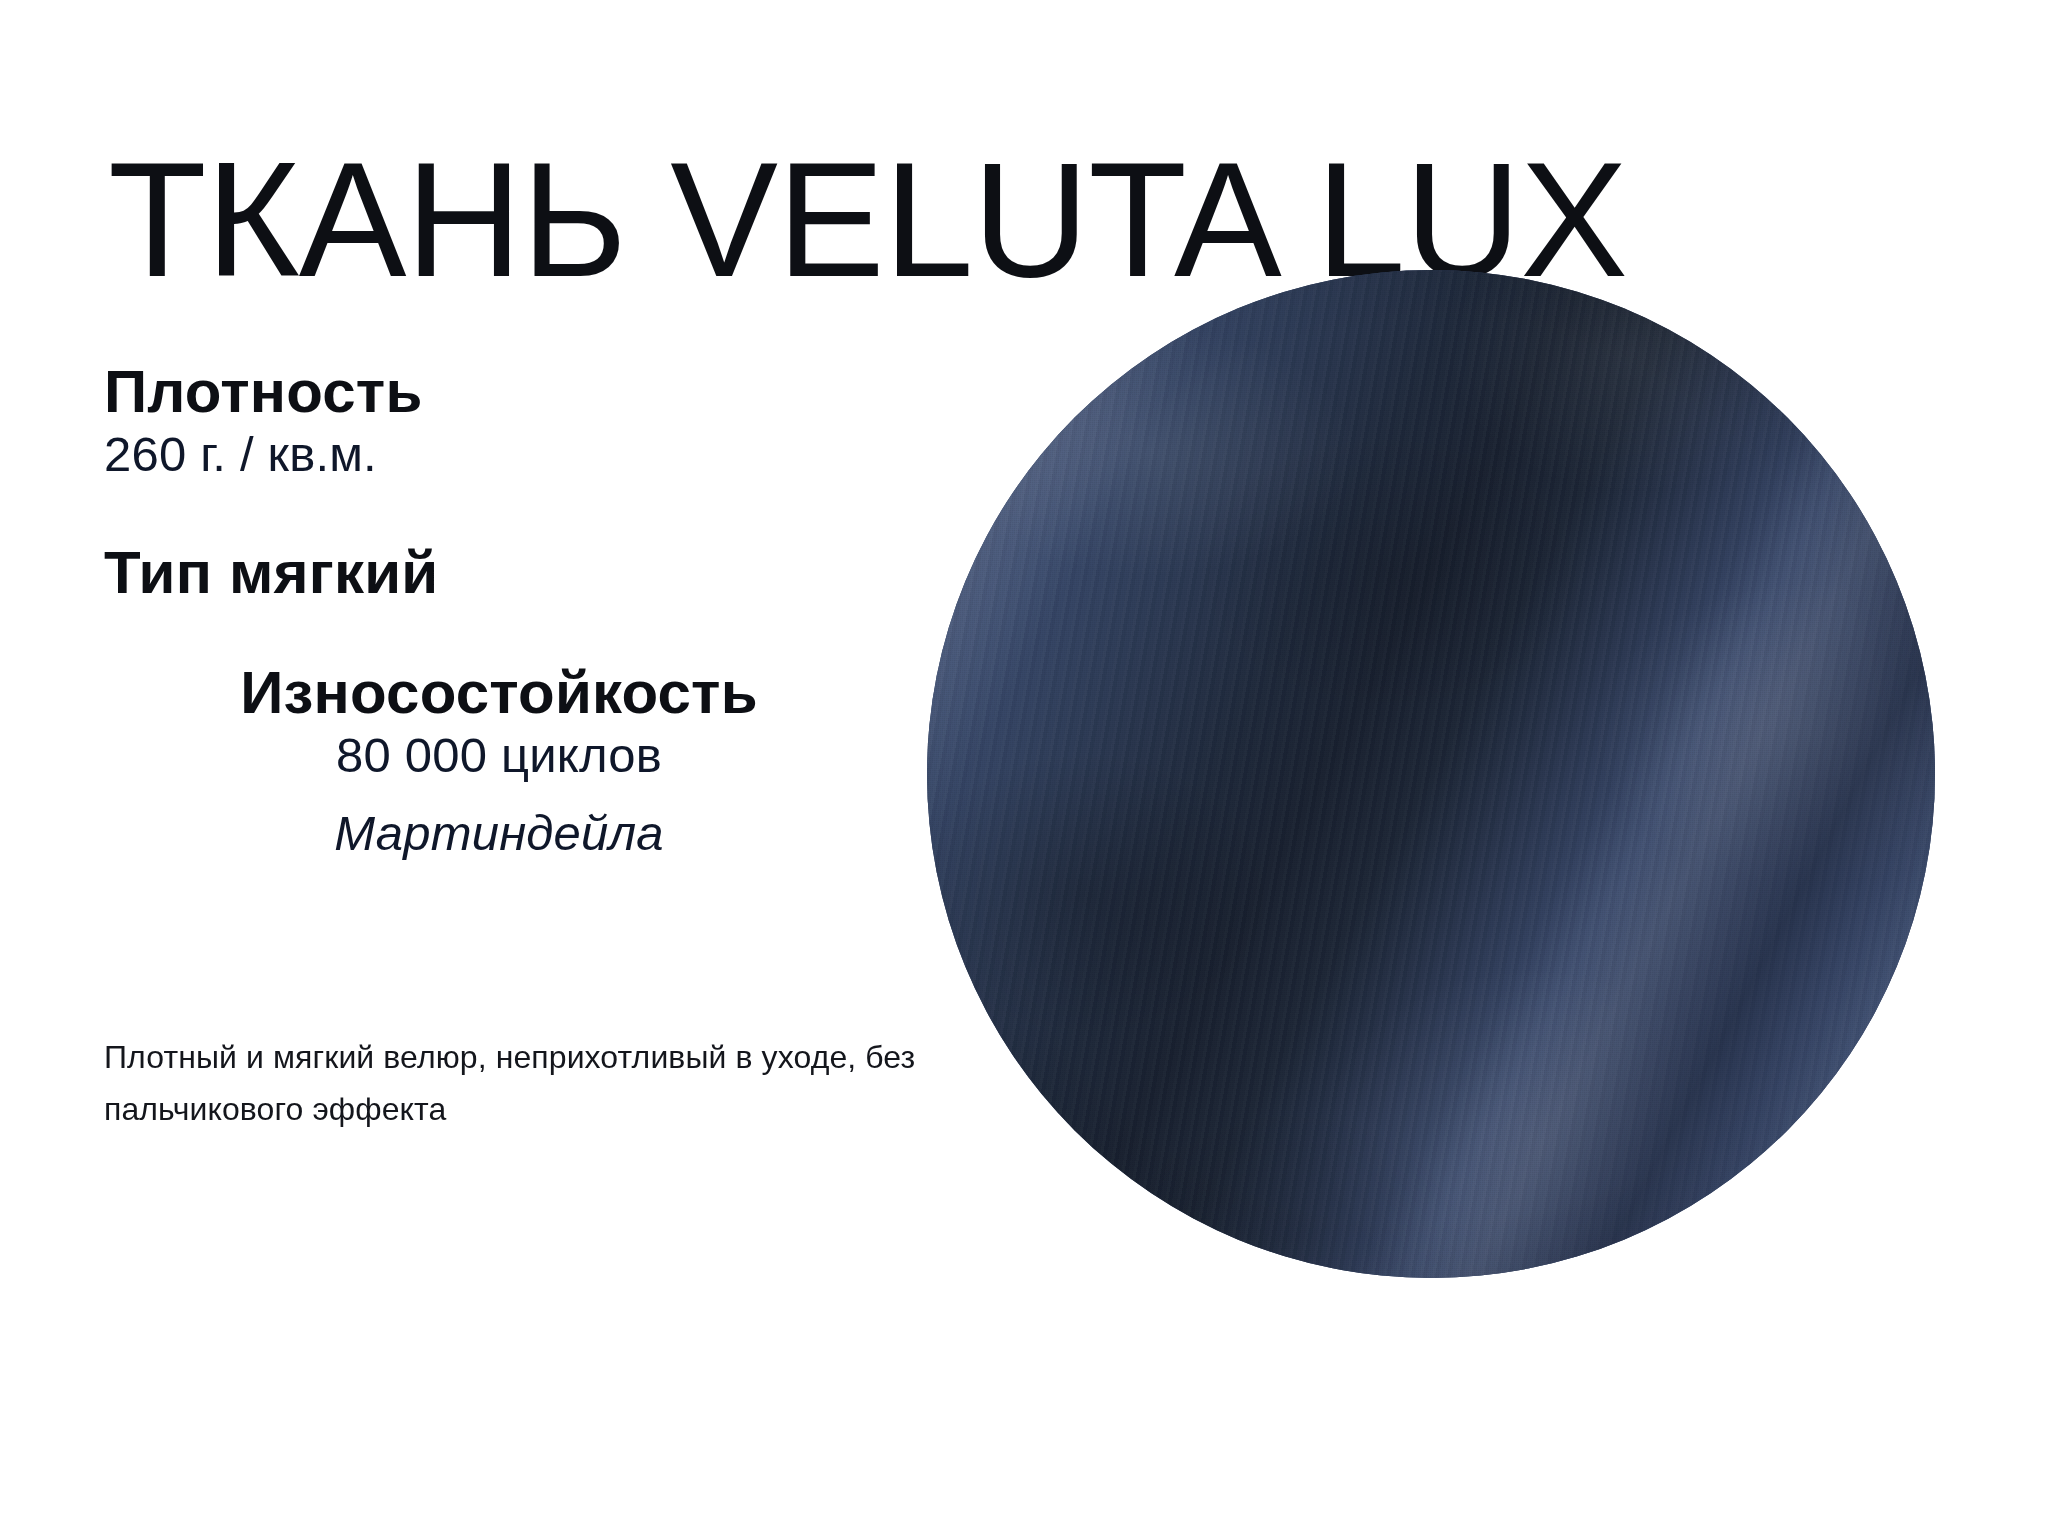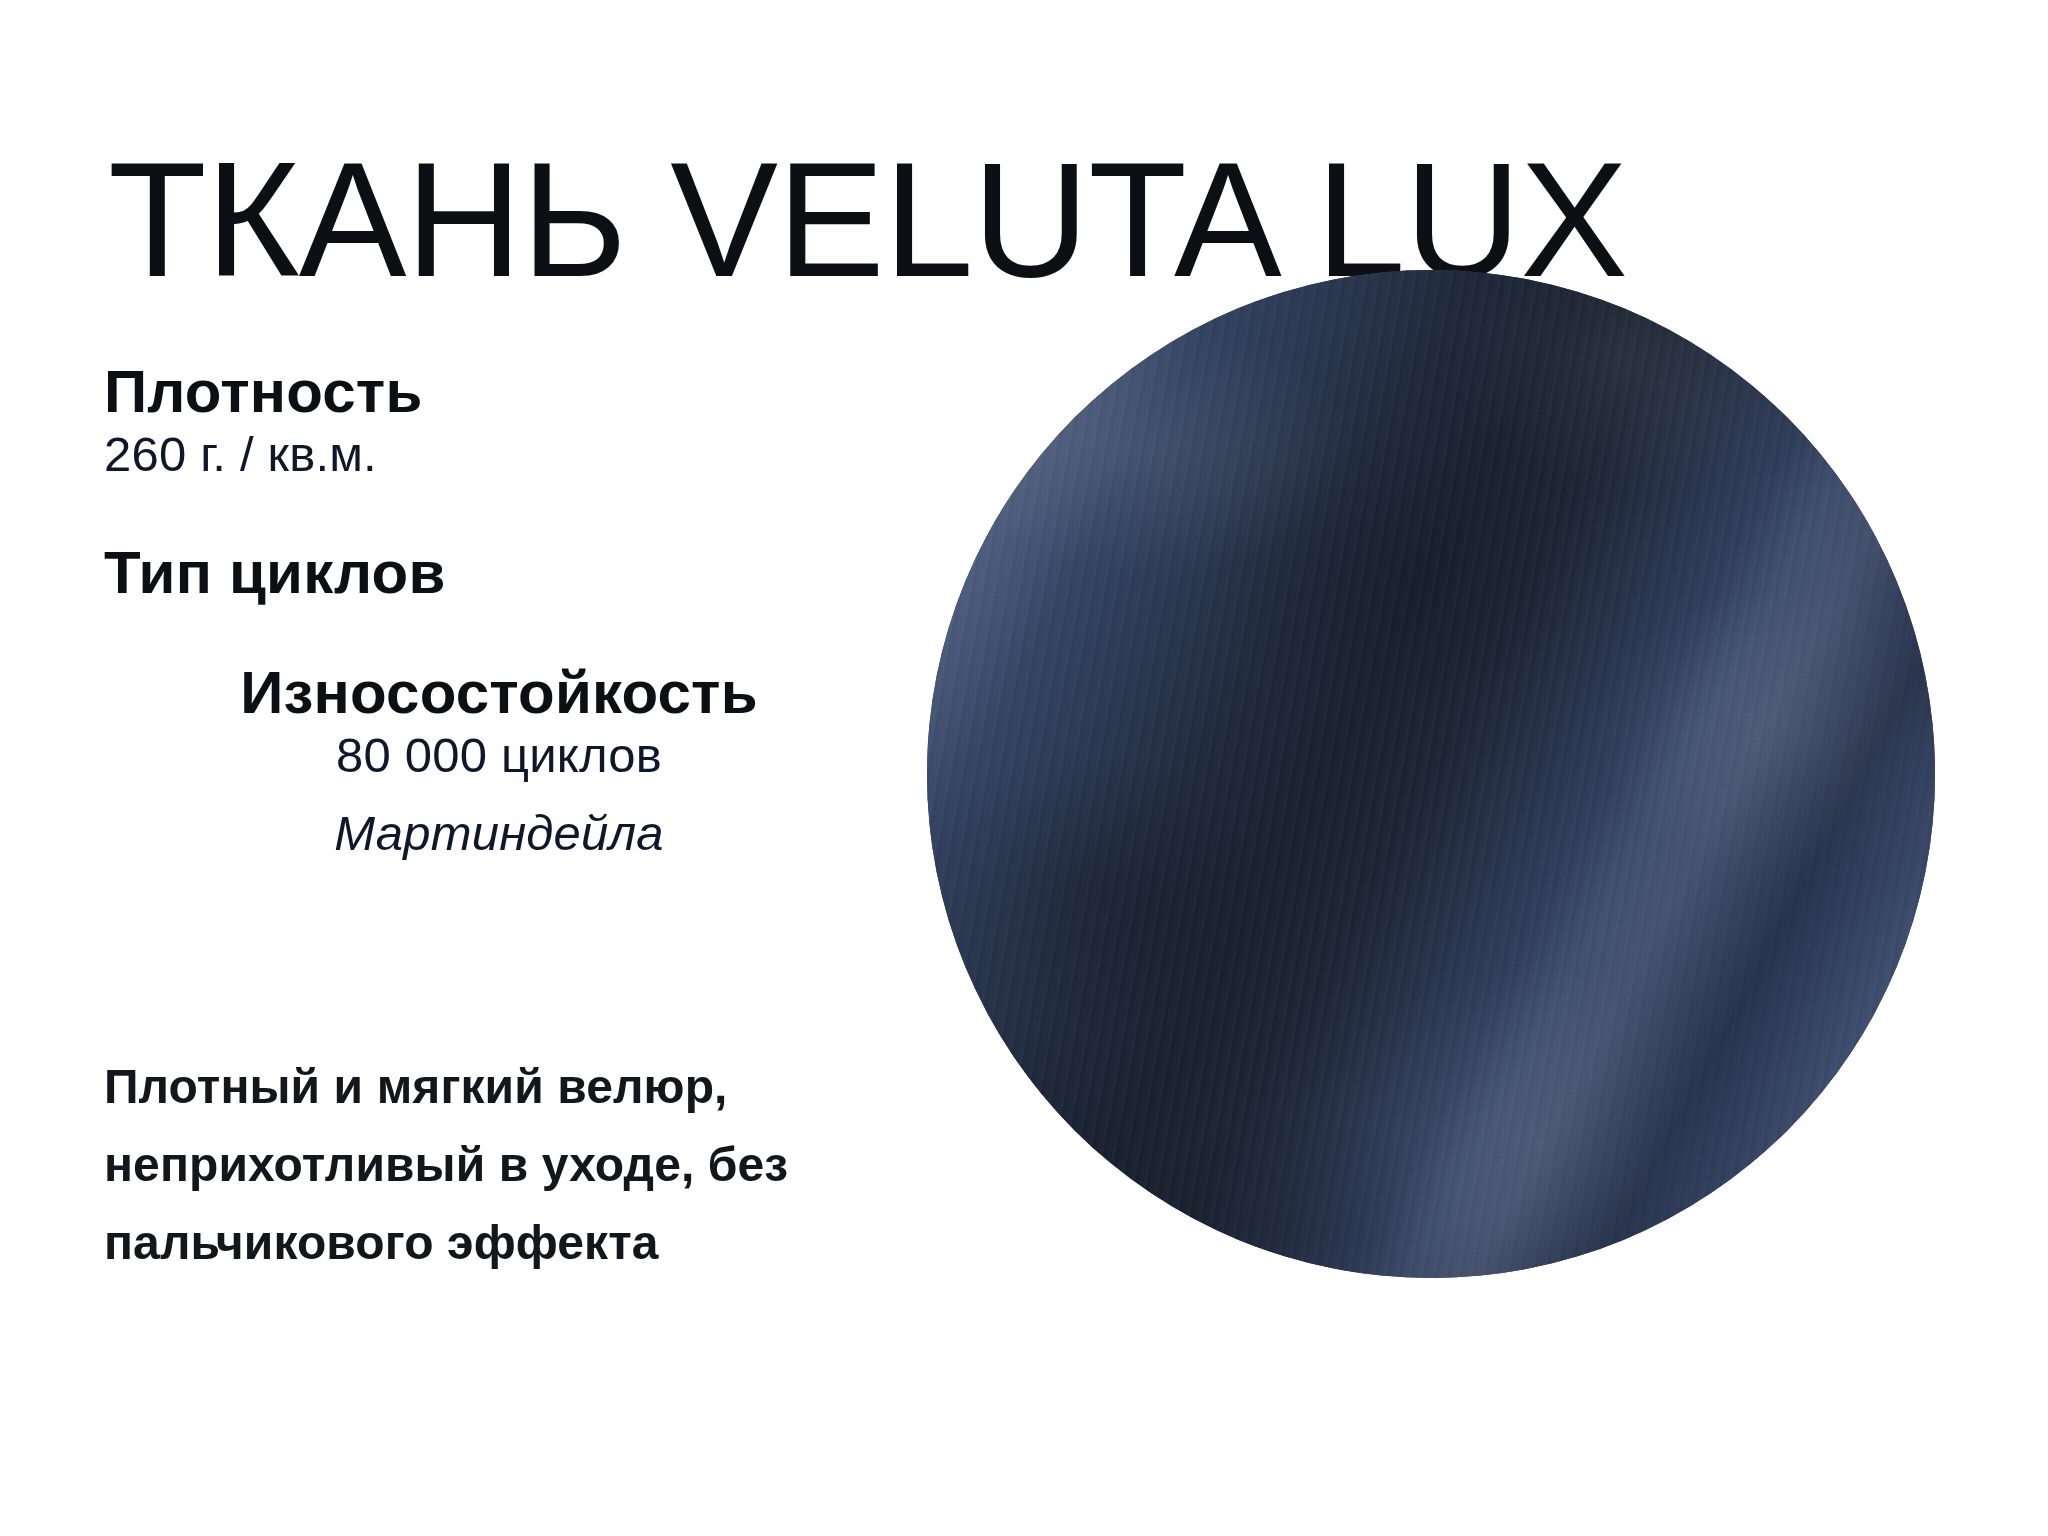--- a/index.html
+++ b/index.html
@@ -70,23 +70,23 @@
   .spec-value.second-line {
     margin-top: 18px;
     font-style: italic;
   }
 
   .description {
     position: absolute;
     left: 104px;
     top: 1000px;
     width: 840px;
-    font-size: 48px;
+    font-size: 32px;
     line-height: 1.62;
-    font-weight: 700;
+    font-weight: 400;
     letter-spacing: 0.1px;
     color: #14161c;
   }
 
   
   .fabric-circle {
     position: absolute;
     left: 927px;
     top: 270px;
     width: 1008px;
@@ -198,21 +198,21 @@
   <h1 class="page-title">ТКАНЬ VELUTA LUX</h1>
 
   <div class="specs">
 
     <div class="spec-block block-density">
       <div class="spec-label">Плотность</div>
       <div class="spec-value">260 г. / кв.м.</div>
     </div>
 
     <div class="spec-block block-type">
-      <div class="spec-label">Тип циклов</div>
+      <div class="spec-label">Тип мягкий</div>
     </div>
 
     <div class="spec-block block-wear">
       <div class="spec-label">Износостойкость</div>
       <div class="spec-value">80 000 циклов</div>
       <div class="spec-value second-line">Мартиндейла</div>
     </div>
 
   </div>
 

